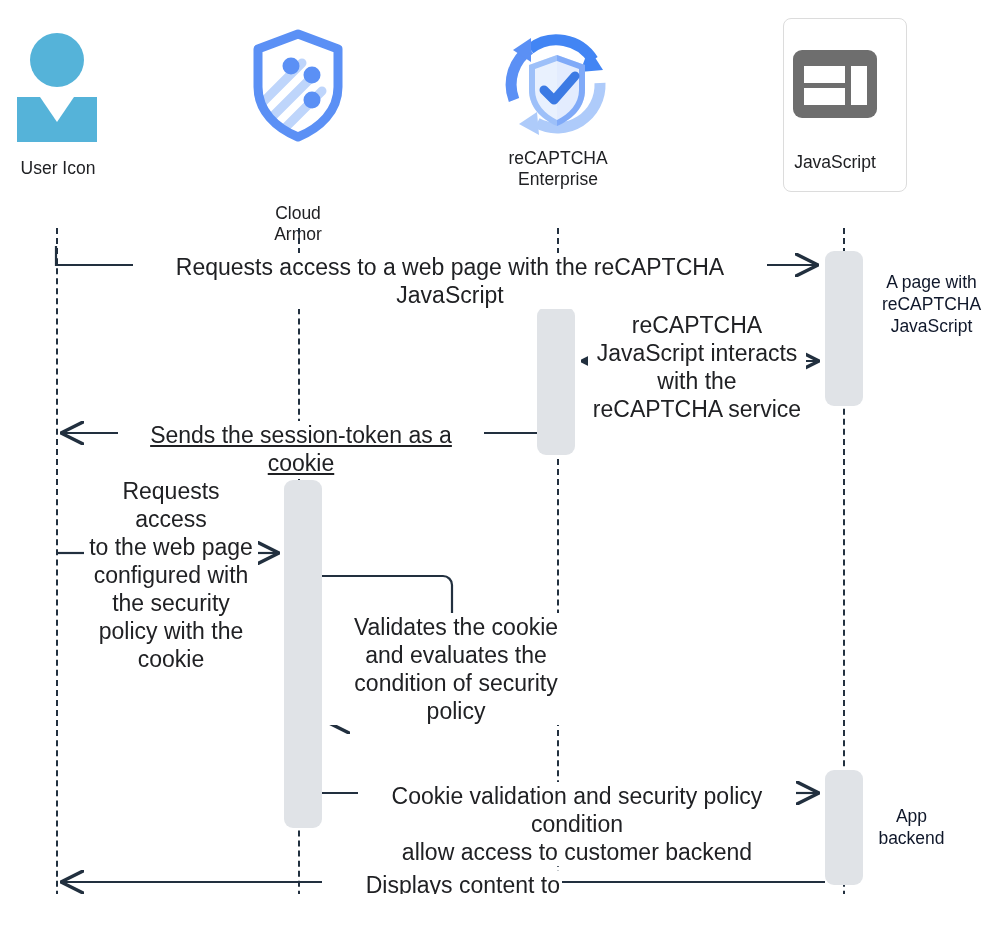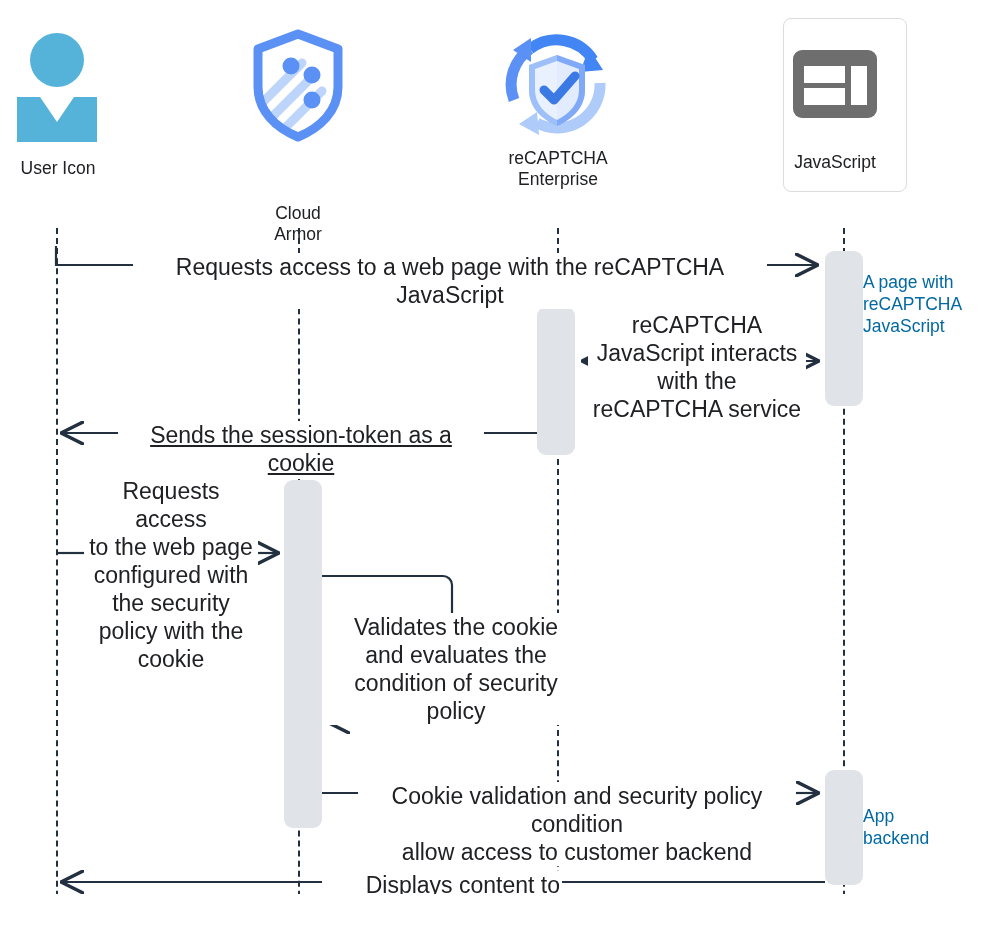--- a/index.html
+++ b/index.html
@@ -62,22 +62,22 @@
     color: #202124;
     text-align: center;
     white-space: pre-line;
     background: #ffffff;
     padding: 0 2px;
   }
   .note-label {
     position: absolute;
     font-size: 17.5px;
     line-height: 1.25;
-    color: #0369a1;
-    text-align: left;
+    color: #0f172a;
+    text-align: center;
     white-space: pre-line;
   }
 
   svg.overlay {
     position: absolute;
     left: 0; top: 0;
     width: 1000px;
     height: 947px;
     pointer-events: none;
   }
@@ -217,16 +217,16 @@
   <div class="msg-label" style="left:325px; top:613px; width:258px;">Validates the cookie
 and evaluates the
 condition of security policy</div>
 
   <div class="msg-label" style="left:322px; top:871px; width:236px;text-align:right;">Displays content to user</div>
 
   <div class="note-label" style="left:863px; top:272px; width:137px;">A page with
 reCAPTCHA
 JavaScript</div>
 
-  <div class="note-label" style="left:863px; top:806px; width:137px;">App
+  <div class="note-label" style="left:843px; top:806px; width:137px;">App
 backend</div>
 
 </div>
 
 </body></html>

